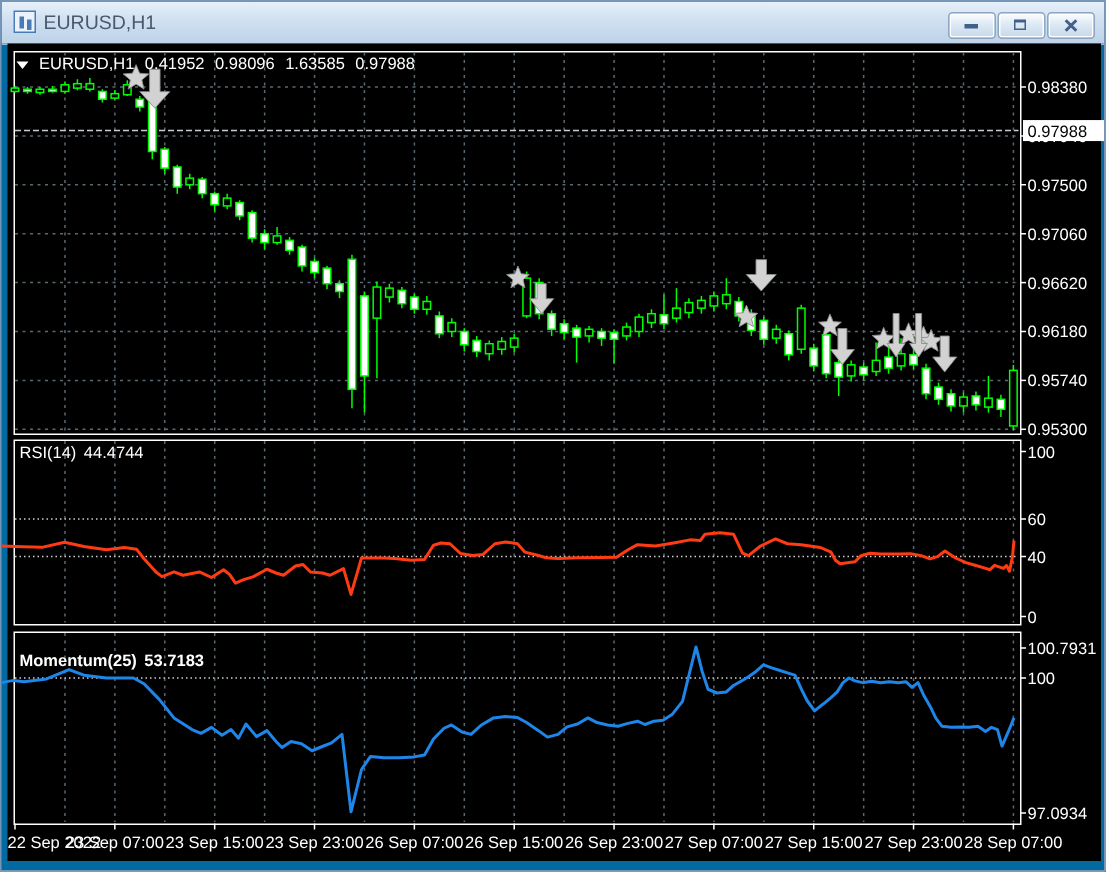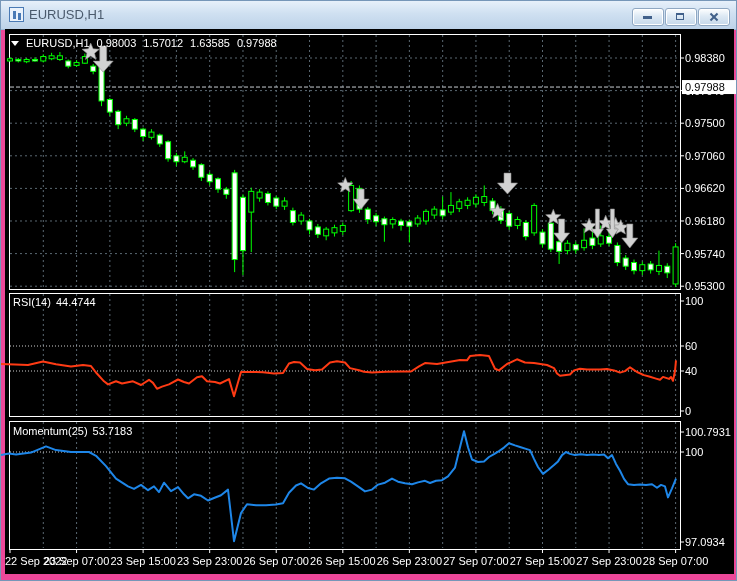--- a/index.html
+++ b/index.html
@@ -1,16 +1,16 @@
 <!DOCTYPE html>
 <html><head>
 <meta charset="utf-8">
 <style>
   html,body{margin:0;padding:0;background:#e8eef5;font-family:"Liberation Sans",sans-serif;}
-  #window{position:relative;width:737px;height:581px;background:#ec4899;border:1px solid #7696b8;box-sizing:border-box;overflow:hidden;}
+  #window{position:relative;width:737px;height:581px;background:#0369a1;border:1px solid #7696b8;box-sizing:border-box;overflow:hidden;}
   #titlebar{position:absolute;left:0;top:0;width:100%;height:28px;
     background:linear-gradient(#e7f0fa,#cfe0f1 45%,#bdd2e8);border-bottom:1px solid #9fb8d2;}
   #title-icon{position:absolute;left:8px;top:6px;width:15px;height:15px;background:#eaf2fb;
     border:1px solid #4a7ab5;box-sizing:border-box;}
   #title-icon .c1,#title-icon .c2{position:absolute;width:3px;background:#4a7ab5;}
   #title-icon .c1{left:3px;top:3px;height:8px;}
   #title-icon .c2{left:8px;top:5px;height:7px;}
   #window-title{position:absolute;left:28px;top:6px;font-size:13px;color:#4a5a6c;}
   .winbtn{position:absolute;top:7px;width:30px;height:16px;border:1px solid #8fa7c2;border-radius:3px;
     background:linear-gradient(#fdfeff,#dde9f4 45%,#c6d8ea);box-shadow:inset 0 0 0 1px #ffffff;}
@@ -21,21 +21,21 @@
   .glyph-close::before,.glyph-close::after{content:"";position:absolute;left:0;top:0;width:2px;height:10px;background:#41608a;}
   .glyph-close::before{transform:rotate(45deg);} .glyph-close::after{transform:rotate(-45deg);}
   #client{position:absolute;left:4px;top:28px;width:729px;height:545px;background:#000;}
   #chart-svg{position:absolute;left:0;top:0;}
   #chart-header{position:absolute;left:10px;top:36px;display:flex;align-items:center;gap:7px;
     color:#ffffff;font-size:11px;white-space:nowrap;}
   #collapse-arrow{width:0;height:0;border-left:4px solid transparent;border-right:4px solid transparent;
     border-top:5px solid #ffffff;display:inline-block;}
   .ind-label{position:absolute;color:#ffffff;font-size:11px;display:flex;gap:5px;white-space:nowrap;}
   #rsi-label{left:12px;top:295px;}
-  #mom-label{left:12px;top:424px;}
+  #mom-label{left:12px;top:434px;font-weight:bold;}
   text{font-family:"Liberation Sans",sans-serif;}
 </style>
 </head>
 <body>
 
 <div id="window">
   <div id="titlebar">
     <div id="title-icon">
         <span class="c1"></span>
         <span class="c2"></span>
@@ -374,22 +374,22 @@
         <line x1="608.04" y1="548" x2="608.04" y2="552" stroke="#ffffff"></line>
         <text x="608.04" y="564" fill="#ffffff" font-size="11px" text-anchor="middle">27 Sep 23:00</text>
         <line x1="674.6" y1="548" x2="674.6" y2="552" stroke="#ffffff"></line>
         <text x="674.6" y="564" fill="#ffffff" font-size="11px" text-anchor="middle">28 Sep 07:00</text>
       </g>
     </svg>
 
   <div id="chart-header">
     <span id="collapse-arrow"></span>
     <span>EURUSD,H1</span>
-    <span>0.98003</span>
-    <span>1.57012</span>
+    <span>0.41952</span>
+    <span>0.98096</span>
     <span>1.63585</span>
     <span>0.97988</span>
   </div>
 
   <div class="ind-label" id="rsi-label">
     <span>RSI(14)</span>
     <span>44.4744</span>
   </div>
   <div class="ind-label" id="mom-label">
     <span>Momentum(25)</span>

